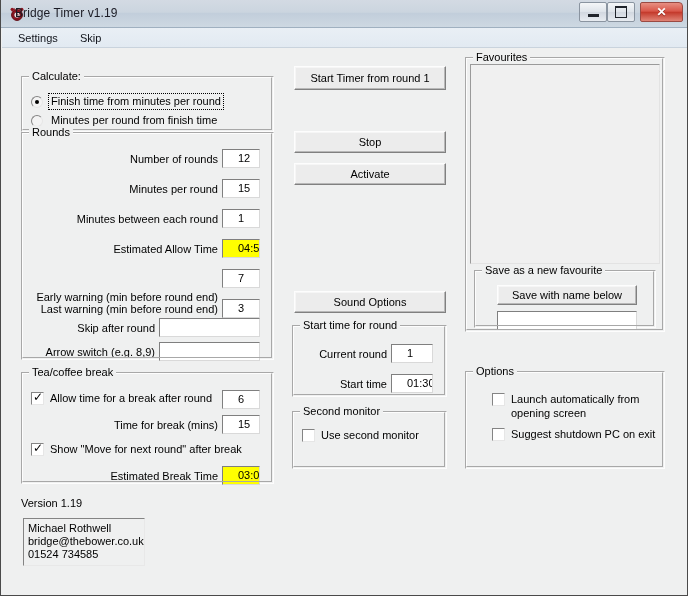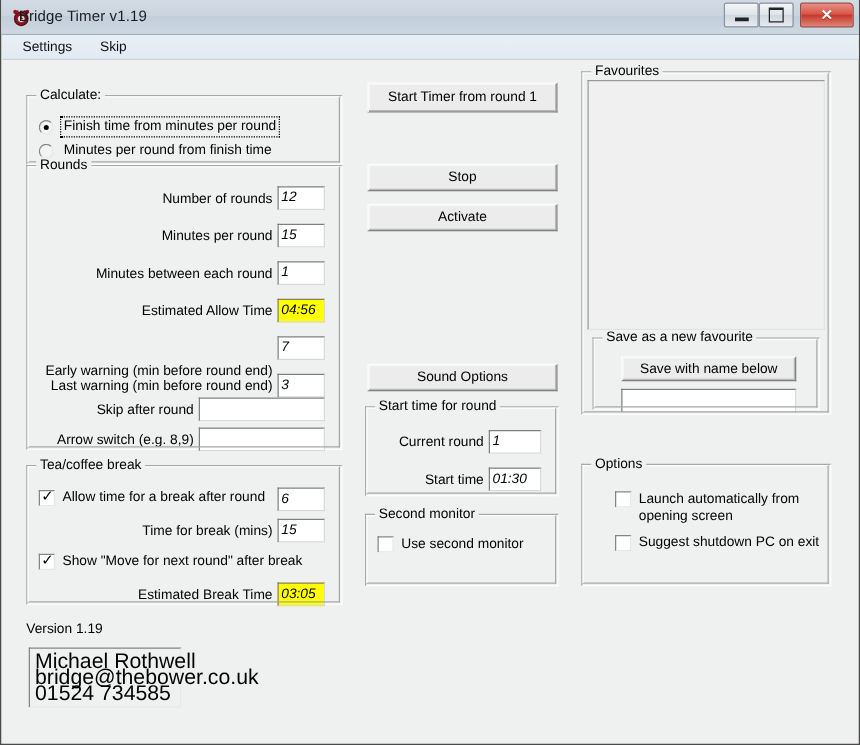--- a/index.html
+++ b/index.html
@@ -133,24 +133,23 @@
   .tbox {
     position: absolute;
     box-sizing: border-box;
     background: #ffffff;
     border: 1px solid #7f7f7f;
     border-right-color: #d9d9d9;
     border-bottom-color: #d9d9d9;
     font-size: 11px;
     color: #000;
     line-height: 17px;
-    padding-left: 2px;
+    padding-left: 15px;
     overflow: hidden;
     white-space: nowrap;
-    font-style: italic;
   }
   .tbox.yellow { background: #ffff00; }
 
   .btn {
     position: absolute;
     box-sizing: border-box;
     background: #ececec;
     border: 1px solid #fdfdfd;
     border-right-color: #808080;
     border-bottom-color: #808080;
@@ -225,21 +224,21 @@
     font-size: 11px; color: #000; white-space: nowrap;
   }
 
   .infobox {
     position: absolute;
     box-sizing: border-box;
     background: #eff0f0;
     border: 1px solid #848484;
     border-right-color: #e8e8e8;
     border-bottom-color: #e8e8e8;
-    font-size: 17px;
+    font-size: 11px;
     line-height: 13px;
     padding: 3px 4px;
     color: #000;
   }
   .infobox div { white-space: nowrap; }
 </style>
 </head>
 <body>
 
 <div id="window">

